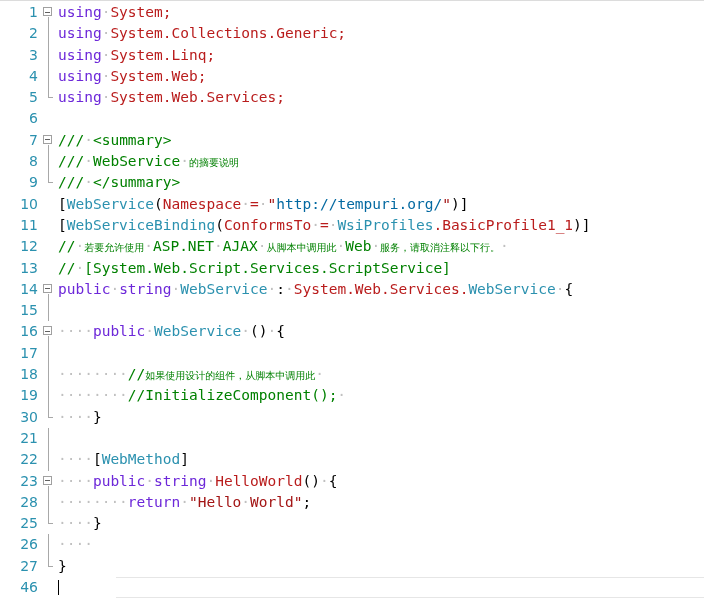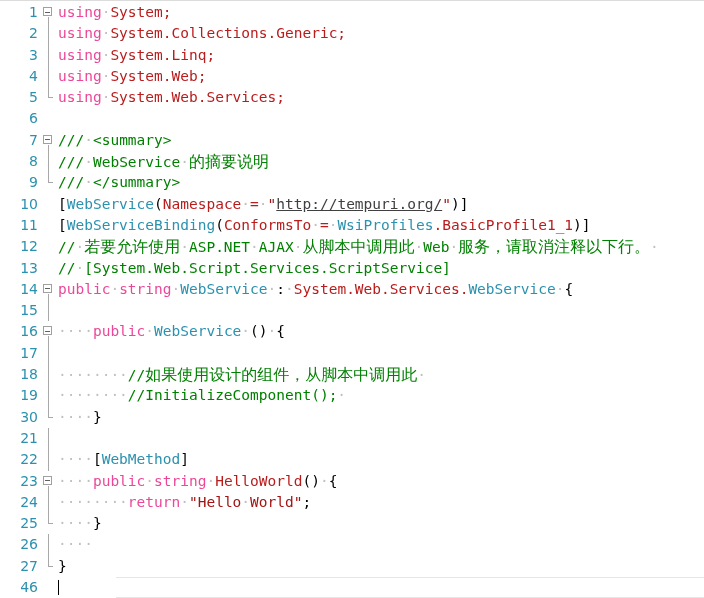--- a/index.html
+++ b/index.html
@@ -104,27 +104,27 @@
     background: #a8a8a8;
   }
 
   .txt {
     flex: 1;
     color: #000000;
     letter-spacing: 0px;
   }
 
   
-  .kw      { color: #ec4899; }
+  .kw      { color: #6d28d9; }
   .type    { color: #2b91af; }
   .cmt     { color: #008000; }
   .str     { color: #a31515; }
   .punc    { color: #000000; }
   .plain   { color: #b91c1c; }
-  .link    { color: #404040; text-decoration: underline; }
+  .link    { color: #0369a1; }
   .ws      { color: #c0c0c0; }
 
   .line.current .txt {
     position: relative;
   }
   .current-line-box {
     position: absolute;
     left: 58px;
     right: 0px;
     height: 21px;
@@ -134,21 +134,21 @@
     pointer-events: none;
   }
   .caret {
     display: inline-block;
     width: 1px;
     height: 15px;
     background: #000000;
     vertical-align: -3px;
     margin-right: -1px;
   }
-  .cjk { font-family: Liberation Sans, sans-serif; font-size: 16px; }
+  .cjk { font-family: Liberation Sans, sans-serif; font-size: 10px; }
 </style>
 </head>
 <body>
 
 <div id="editor">
   <div class="code-area">
 
     <div class="line">
       <span class="ln">1</span>
       <span class="fold box"><span class="guide below"></span></span>
@@ -281,21 +281,21 @@
       <span class="txt"><span class="ws">····</span><span class="punc">[</span><span class="type">WebMethod</span><span class="punc">]</span></span>
     </div>
 
     <div class="line">
       <span class="ln">23</span>
       <span class="fold box"><span class="guide below"></span></span>
       <span class="txt"><span class="ws">····</span><span class="kw">public</span><span class="ws">·</span><span class="kw">string</span><span class="ws">·</span><span class="plain">HelloWorld</span><span class="punc">()</span><span class="ws">·</span><span class="punc">{</span></span>
     </div>
 
     <div class="line">
-      <span class="ln">24</span>
+      <span class="ln">28</span>
       <span class="fold"><span class="guide full"></span></span>
       <span class="txt"><span class="ws">········</span><span class="kw">return</span><span class="ws">·</span><span class="str">"Hello</span><span class="ws">·</span><span class="str">World"</span><span class="punc">;</span></span>
     </div>
 
     <div class="line">
       <span class="ln">25</span>
       <span class="fold"><span class="guide endcap"></span><span class="endtick"></span></span>
       <span class="txt"><span class="ws">····</span><span class="punc">}</span></span>
     </div>
 

